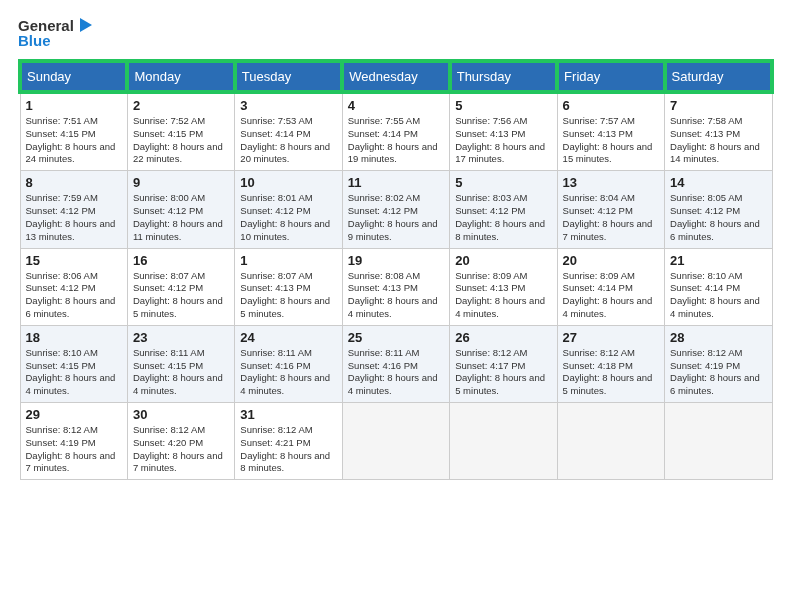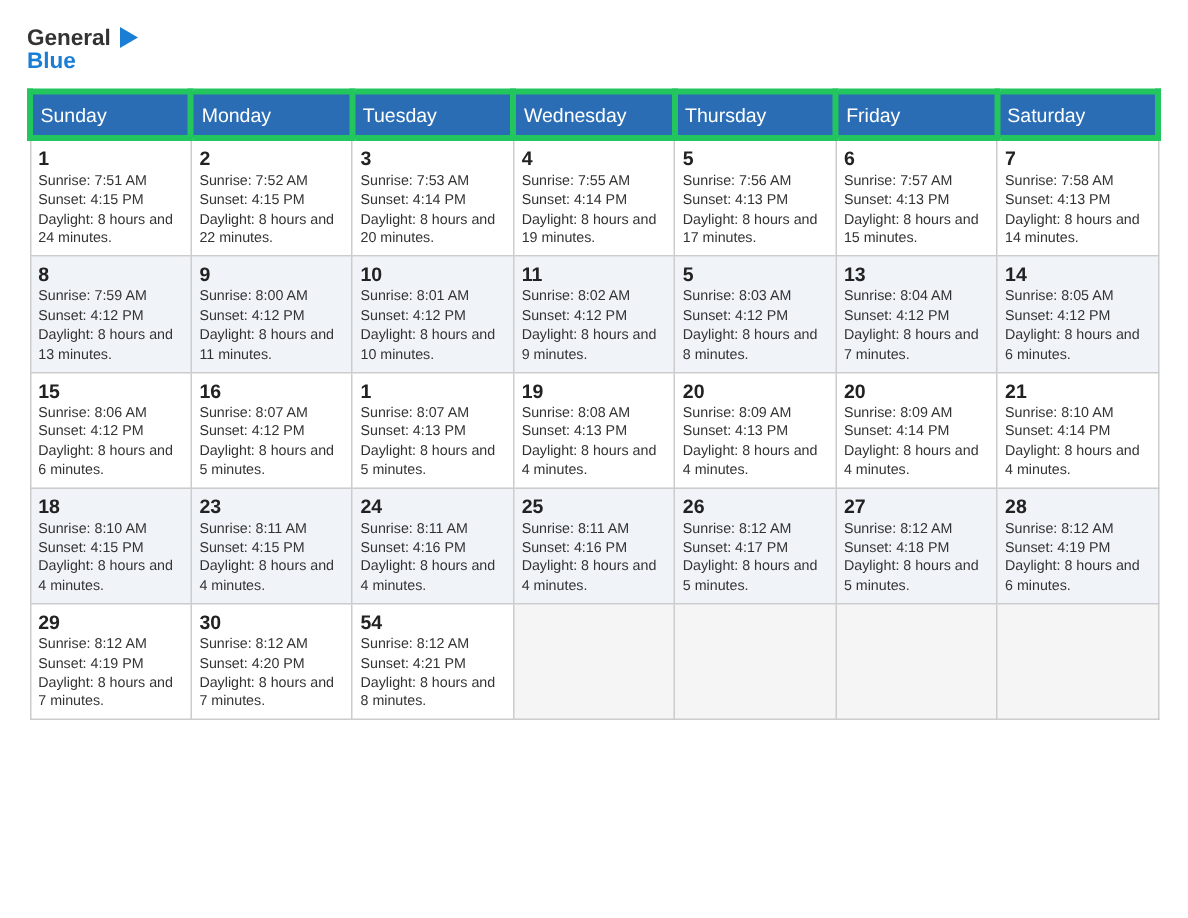--- a/index.html
+++ b/index.html
@@ -241,21 +241,21 @@
         <tr>
           <td>
           <span class="day-num">29</span>
           <span class="day-detail">Sunrise: 8:12 AM<br>Sunset: 4:19 PM<br>Daylight: 8 hours and 7 minutes.</span>
         </td>
           <td>
           <span class="day-num">30</span>
           <span class="day-detail">Sunrise: 8:12 AM<br>Sunset: 4:20 PM<br>Daylight: 8 hours and 7 minutes.</span>
         </td>
           <td>
-          <span class="day-num">54</span>
+          <span class="day-num">31</span>
           <span class="day-detail">Sunrise: 8:12 AM<br>Sunset: 4:21 PM<br>Daylight: 8 hours and 8 minutes.</span>
         </td>
           <td class="empty"></td>
           <td class="empty"></td>
           <td class="empty"></td>
           <td class="empty"></td>
         </tr>
       </tbody>
   </table>
 </div>

